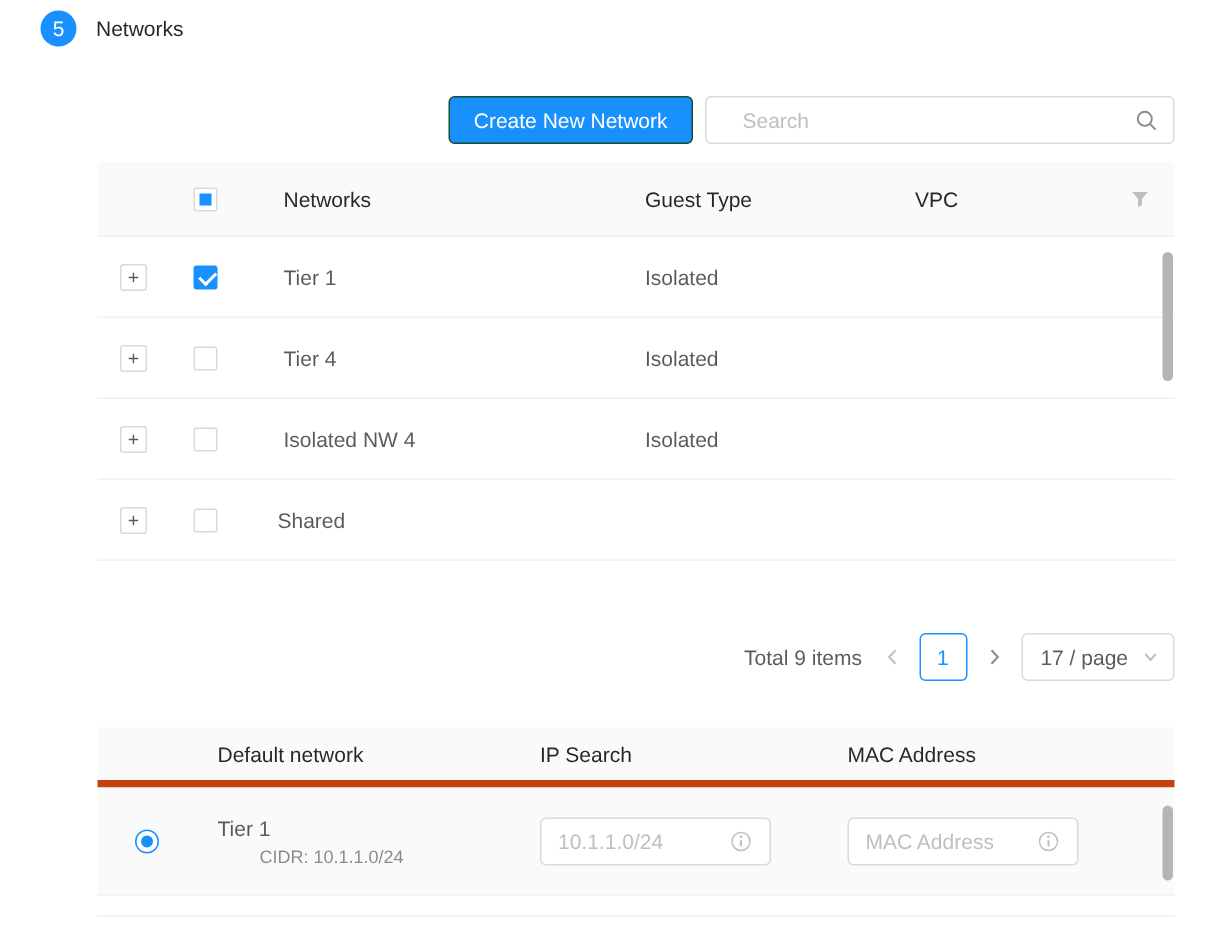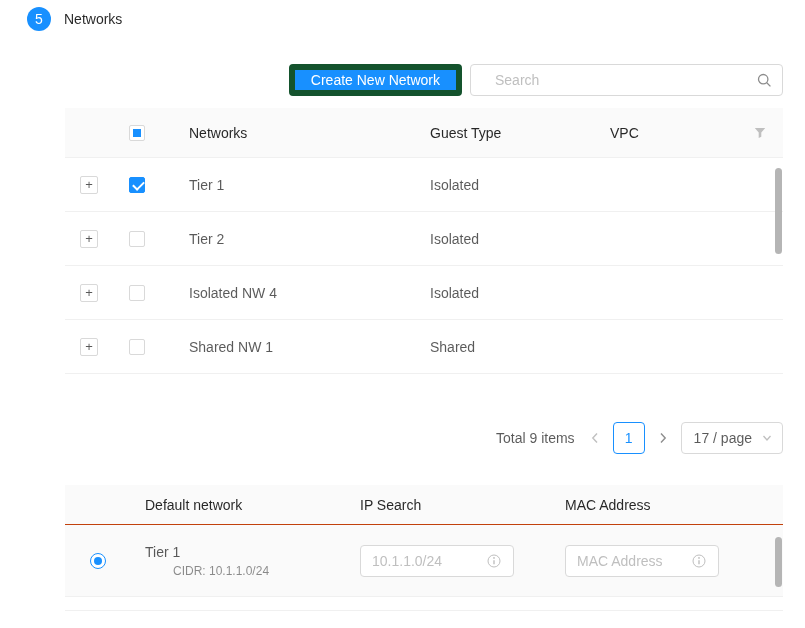--- a/index.html
+++ b/index.html
@@ -19,21 +19,21 @@
     display:flex; align-items:center; justify-content:center;
   }
   .step-label { color:rgba(0,0,0,0.85); font-size:14px; }
 
   .content { margin-left:65px; width:718px; position:relative; }
 
   
   .toolbar { display:flex; justify-content:flex-end; align-items:center; gap:8px; margin-top:33px; }
   .btn-primary {
     height:32px; padding:0 16px; background:#1890ff; color:#fff;
-    border:6px solid #14532d; border-radius:4px; font-size:14px;
+    border:1px solid #14532d; border-radius:4px; font-size:14px;
     font-family:"Liberation Sans", sans-serif; cursor:pointer;
   }
   .search-wrap { position:relative; width:313px; }
   .search-wrap input {
     width:100%; height:32px; border:1px solid #d9d9d9; border-radius:4px;
     padding:0 34px 0 24px; font-size:14px; color:rgba(0,0,0,0.65);
     font-family:"Liberation Sans", sans-serif; outline:none;
   }
   .search-wrap input::placeholder { color:#bfbfbf; }
   .search-icon { position:absolute; right:11px; top:9px; }
@@ -90,21 +90,21 @@
   .pg-size {
     height:32px; border:1px solid #d9d9d9; border-radius:4px; background:#fff;
     display:flex; align-items:center; gap:10px; padding:0 10px 0 12px;
     color:rgba(0,0,0,0.65); cursor:pointer;
   }
 
   
   .table2 { margin-top:31px; position:relative; }
   .t2-grid { display:grid; grid-template-columns:65px 225px 205px 1fr; align-items:center; }
   .t2-header {
-    height:40px; background:#fafafa; border-bottom:1px solid #c2410c;
+    height:40px; background:#fafafa; border-bottom:5px solid #c2410c;
     color:rgba(0,0,0,0.85); font-weight:500;
   }
   .t2-row { height:72px; background:#fafafa; border-bottom:1px solid #f0f0f0; }
   .cell-radio { display:flex; justify-content:center; }
   .cell-dn { padding-left:15px; }
   .cell-ip, .cell-mac { padding-left:5px; }
 
   .radio {
     width:16px; height:16px; border-radius:50%; border:1px solid #d9d9d9;
     background:#fff; position:relative; cursor:pointer;
@@ -181,21 +181,21 @@
       <div class="cell-filter"></div>
     </div>
 
     <div class="t1-grid t1-row">
       <div class="cell-expand">
           <div class="expand-btn">+</div>
         </div>
       <div class="cell-check">
           <div class="checkbox"></div>
         </div>
-      <div class="cell-name">Tier 2</div>
+      <div class="cell-name">Tier 4</div>
       <div class="cell-guest">Isolated</div>
       <div class="cell-vpc"></div>
       <div class="cell-filter"></div>
     </div>
 
     <div class="t1-grid t1-row">
       <div class="cell-expand">
           <div class="expand-btn">+</div>
         </div>
       <div class="cell-check">
@@ -207,21 +207,20 @@
       <div class="cell-filter"></div>
     </div>
 
     <div class="t1-grid t1-row">
       <div class="cell-expand">
           <div class="expand-btn">+</div>
         </div>
       <div class="cell-check">
           <div class="checkbox"></div>
         </div>
-      <div class="cell-name">Shared NW 1</div>
       <div class="cell-guest">Shared</div>
       <div class="cell-vpc"></div>
       <div class="cell-filter"></div>
     </div>
 
     <div class="scroll-thumb thumb1"></div>
   </div>
 
   <div class="pagination">
     <span class="pg-total">Total 9 items</span>

